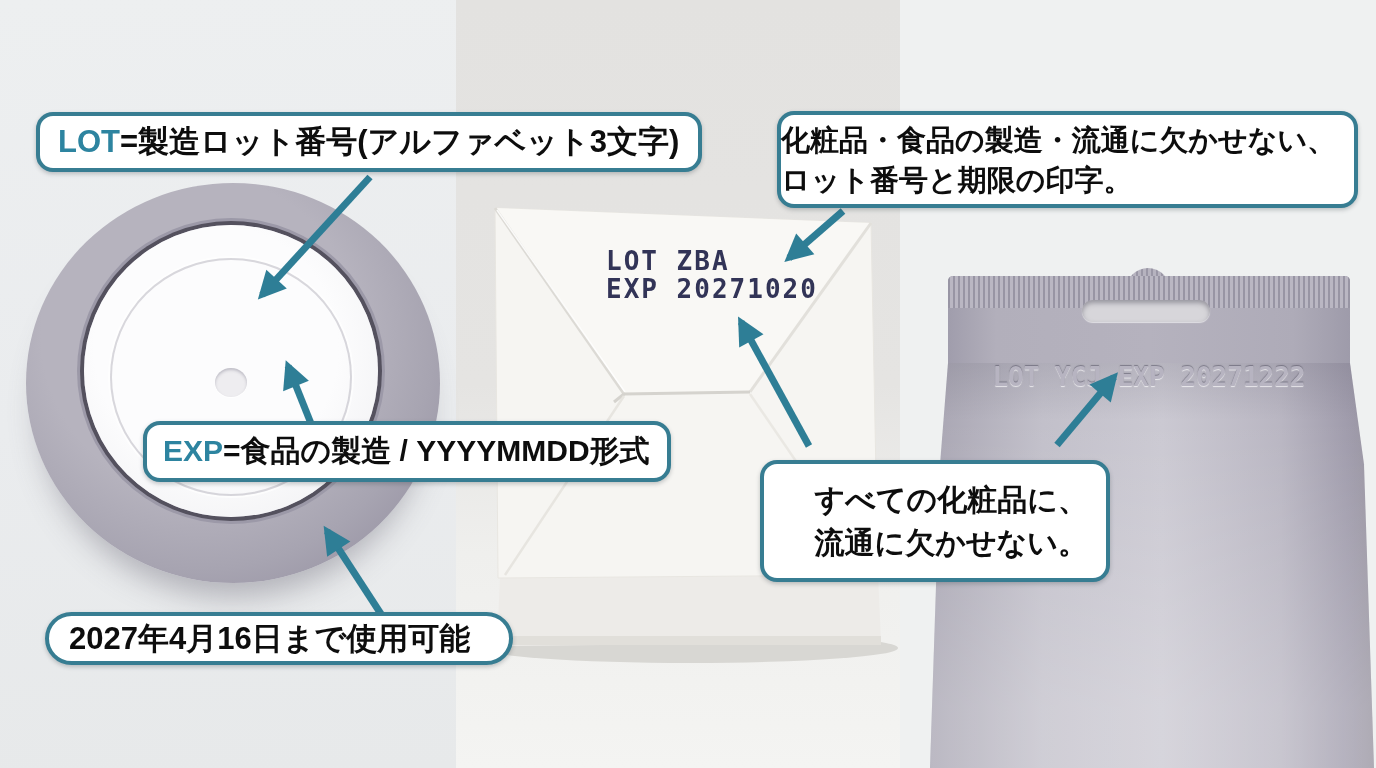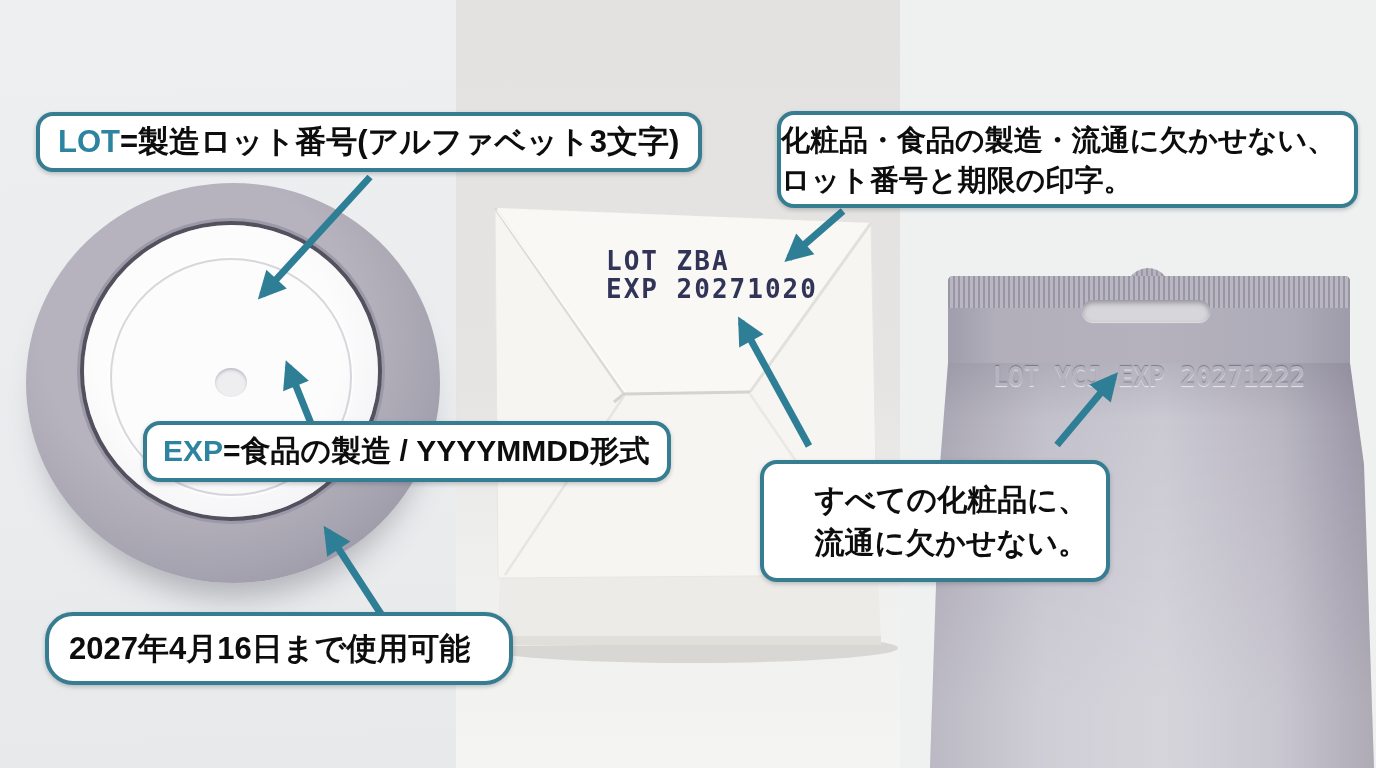--- a/index.html
+++ b/index.html
@@ -52,21 +52,21 @@
   .callout{position:absolute;background:#ffffff;border:4px solid #377d92;border-radius:17px;
     box-sizing:border-box;color:#0d0d0d;font-weight:bold;display:flex;align-items:center;
     box-shadow:0 2px 4px rgba(50,60,70,.28);z-index:10;}
   .callout .term{color:#2d84a0;}
   .co-lot{left:36px;top:112px;width:666px;height:60px;font-size:31px;padding:0 18px;}
   .co-intro{left:777px;top:111px;width:581px;height:97px;font-size:29px;line-height:40px;padding:0 0;
     flex-direction:column;align-items:flex-start;justify-content:center;}
   .co-exp{left:143px;top:421px;width:528px;height:61px;font-size:30px;padding:0 16px;}
   .co-mandatory{left:760px;top:444px;width:350px;height:122px;font-size:30px;line-height:43px;padding:0 18px;
     flex-direction:column;align-items:flex-end;justify-content:center;margin-top:16px;}
-  .co-usable{left:45px;top:612px;width:468px;height:73px;font-size:31px;padding:8px 20px;border-radius:28px;}
+  .co-usable{left:45px;top:612px;width:468px;height:53px;font-size:31px;padding:8px 20px;border-radius:28px;}
   .co-line{white-space:nowrap;}
   
   .arrows{position:absolute;left:0;top:0;z-index:6;}
 </style>
 </head>
 <body>
 
 <div class="canvas">
 
   <div class="panel panel-left"></div>

